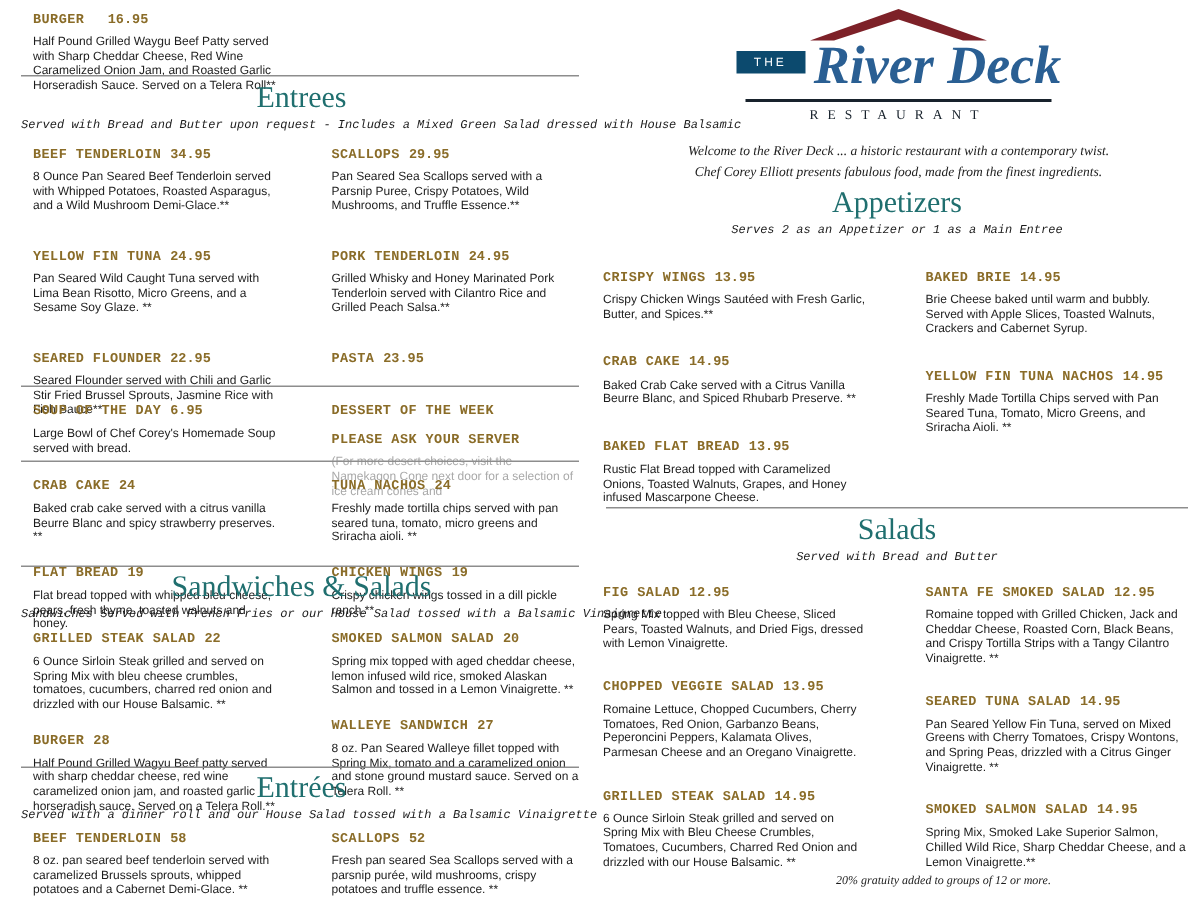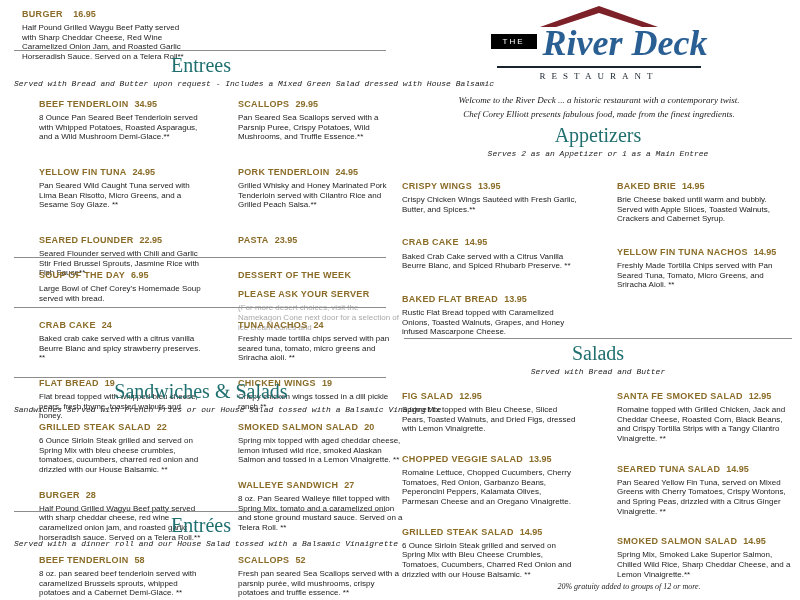--- a/index.html
+++ b/index.html
@@ -18,46 +18,46 @@
   .sec-head { position:absolute; text-align:center; }
   .sec-head.lw { left:14px; right:10px; }
   .sec-head.rw { left:4px; right:6px; }
   .sec-title { font-family:"Liberation Serif", serif; font-size:20px; line-height:1.1;
     color:#206f6f; }
   .sec-sub { font-family:Liberation Mono, monospace; font-style:italic; font-size:8px;
     color:#1b1b1b; margin-top:3px; white-space:nowrap; }
 
   
   .cols { position:absolute; display:flex; }
-  .cols.lw { left:39px; width:364px; gap:34px; }
+  .cols.lw { left:22px; width:364px; gap:34px; }
   .cols.rw { left:4px; width:392px; gap:38px; }
   .col { flex:1; min-width:0; }
 
   .item { margin-bottom:10px; }
   .m18 .item { margin-bottom:18px; }
   .m16 .item { margin-bottom:16px; }
   .m13 .item { margin-bottom:13px; }
   .m8  .item { margin-bottom:8px; }
   .m5  .item { margin-bottom:5px; }
 
-  .ih  { line-height:1.2; }
+  .ih  { line-height:1.2;font-family:Liberation Mono, monospace; }
   .inm { font-size:9px; font-weight:bold; letter-spacing:.3px; color:#8a6c28; }
   .ipr { font-size:9px; font-weight:bold; color:#8a6c28; margin-left:6px; }
   .idc { font-size:8px; line-height:1.2; color:#1c1c1c; margin-top:2px; }
   .idc.faded { color:#a9a9a9; }
 
   
   .top-item { position:absolute; top:2px; left:22px; width:172px; }
 
   
   .logo { position:absolute; top:4px; left:0; right:0; width:232px; margin:0 auto;
     text-align:center; }
   .roof { display:block; margin:0 auto -3px auto; }
   .lrow { display:flex; align-items:flex-start; justify-content:center; gap:6px; }
-  .lthe { background:#000000; color:#ffffff; font-size:8px; letter-spacing:2px;
+  .lthe { background:#0c4a6e; color:#ffffff; font-size:8px; letter-spacing:2px;
     padding:3px 12px; margin-top:9px; }
   .lname { font-family:"Liberation Serif", serif; font-style:italic; font-weight:bold;
     font-size:36px; line-height:1.05; color:#2a5f93; }
   .lline { border-top:2px solid #18222c; margin:3px 14px 3px 14px; }
   .lrest { font-size:9px; letter-spacing:6px; color:#18222c;
     font-family:"Liberation Serif", serif; }
 
   .welcome { position:absolute; top:93px; left:0; right:0; text-align:center;
     font-family:"Liberation Serif", serif; font-style:italic; font-size:9px;
     line-height:1.6; color:#1b1b1b; }

